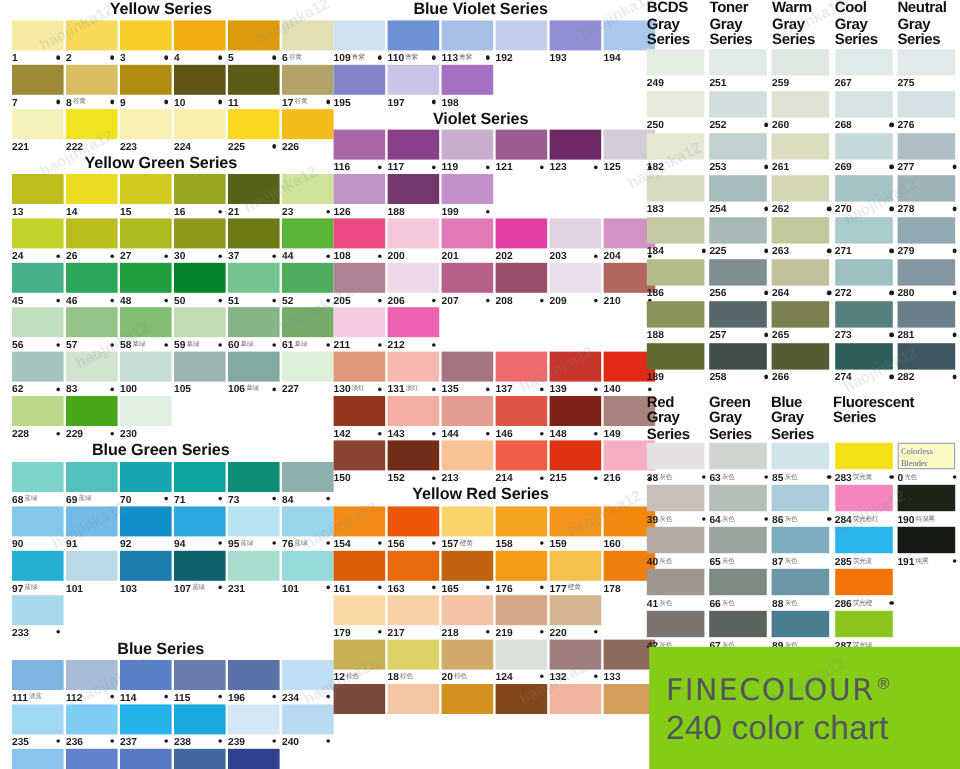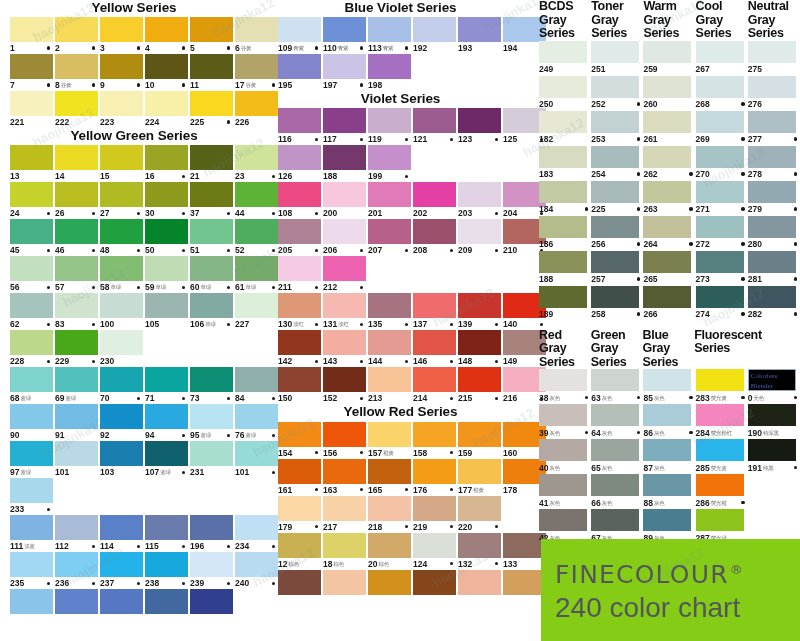--- a/index.html
+++ b/index.html
@@ -88,21 +88,21 @@
     padding-left:6px;
   }
   .gray-col{width:54px;}
   .gray-cell{position:relative;}
   .gray-cell .chip{width:48px;height:22px;}
   .gray-cell .lbl{height:13px;}
 
   .blender-box{
     width:48px;height:22px;
     border:1px solid #9aa7c9;
-    background:#000000;
+    background:#fef9c3;
     box-sizing:border-box;
     font-size:7px;
     color:#4a5fa8;
     line-height:10px;
     padding:1px 1px 0 2px;
     font-family:"Liberation Serif", serif;
     white-space:normal;
     overflow:hidden;
   }
 
@@ -522,20 +522,21 @@
             <span class="dot"></span>
           </div>
         </div>
         <div class="cell">
           <div class="chip" style="background: rgb(223, 240, 226);"></div>
           <div class="lbl">
             <span class="num">230</span>
           </div>
         </div>
       </div>
+      <div class="series-title">Blue Green Series</div>
       <div class="swatch-row">
         <div class="cell">
           <div class="chip" style="background: rgb(127, 211, 205);"></div>
           <div class="lbl">
             <span class="num">68</span>
             <span class="cn">蓝绿</span>
           </div>
         </div>
         <div class="cell">
           <div class="chip" style="background: rgb(82, 193, 189);"></div>
@@ -660,20 +661,21 @@
       </div>
       <div class="swatch-row">
         <div class="cell">
           <div class="chip" style="background: rgb(167, 216, 236);"></div>
           <div class="lbl">
             <span class="num">233</span>
             <span class="dot"></span>
           </div>
         </div>
       </div>
+      <div class="series-title">Blue Series</div>
       <div class="swatch-row">
         <div class="cell">
           <div class="chip" style="background: rgb(127, 180, 226);"></div>
           <div class="lbl">
             <span class="num">111</span>
             <span class="cn">淡蓝</span>
           </div>
         </div>
         <div class="cell">
           <div class="chip" style="background: rgb(168, 188, 216);"></div>

